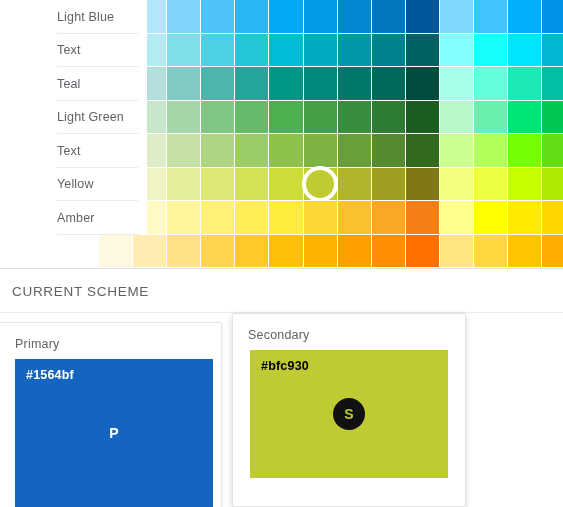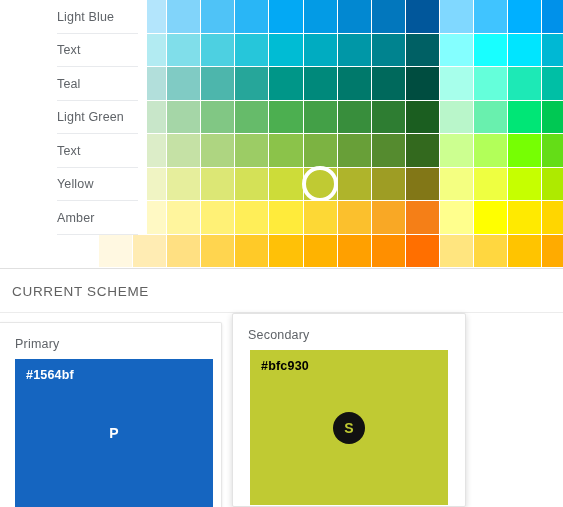--- a/index.html
+++ b/index.html
@@ -111,21 +111,21 @@
   }
   #card-primary .card-swatch { height:148px; margin-left:15px; margin-right:8px; }
 
   
   #card-secondary {
     left:232px; top:0; width:234px; height:194px;
     border:1px solid #e3e3e3;
     border-radius:2px;
     box-shadow:0 2px 6px rgba(0,0,0,.16);
   }
-  #card-secondary .card-swatch { height:155px; margin:0 17px 0 17px; }
+  #card-secondary .card-swatch { height:128px; margin:0 17px 0 17px; }
 
   
   #card-text-on-p {
     left:473px; top:9px; width:90px; height:176px;
     border:1px solid #e6e6e6; border-right:none;
     border-radius:2px 0 0 2px;
     box-shadow:0 1px 3px rgba(0,0,0,.10);
   }
   #card-text-on-p .card-label { padding-left:12px; }
   #card-text-on-p .card-swatch { height:124px; margin:0 0 0 12px; }

